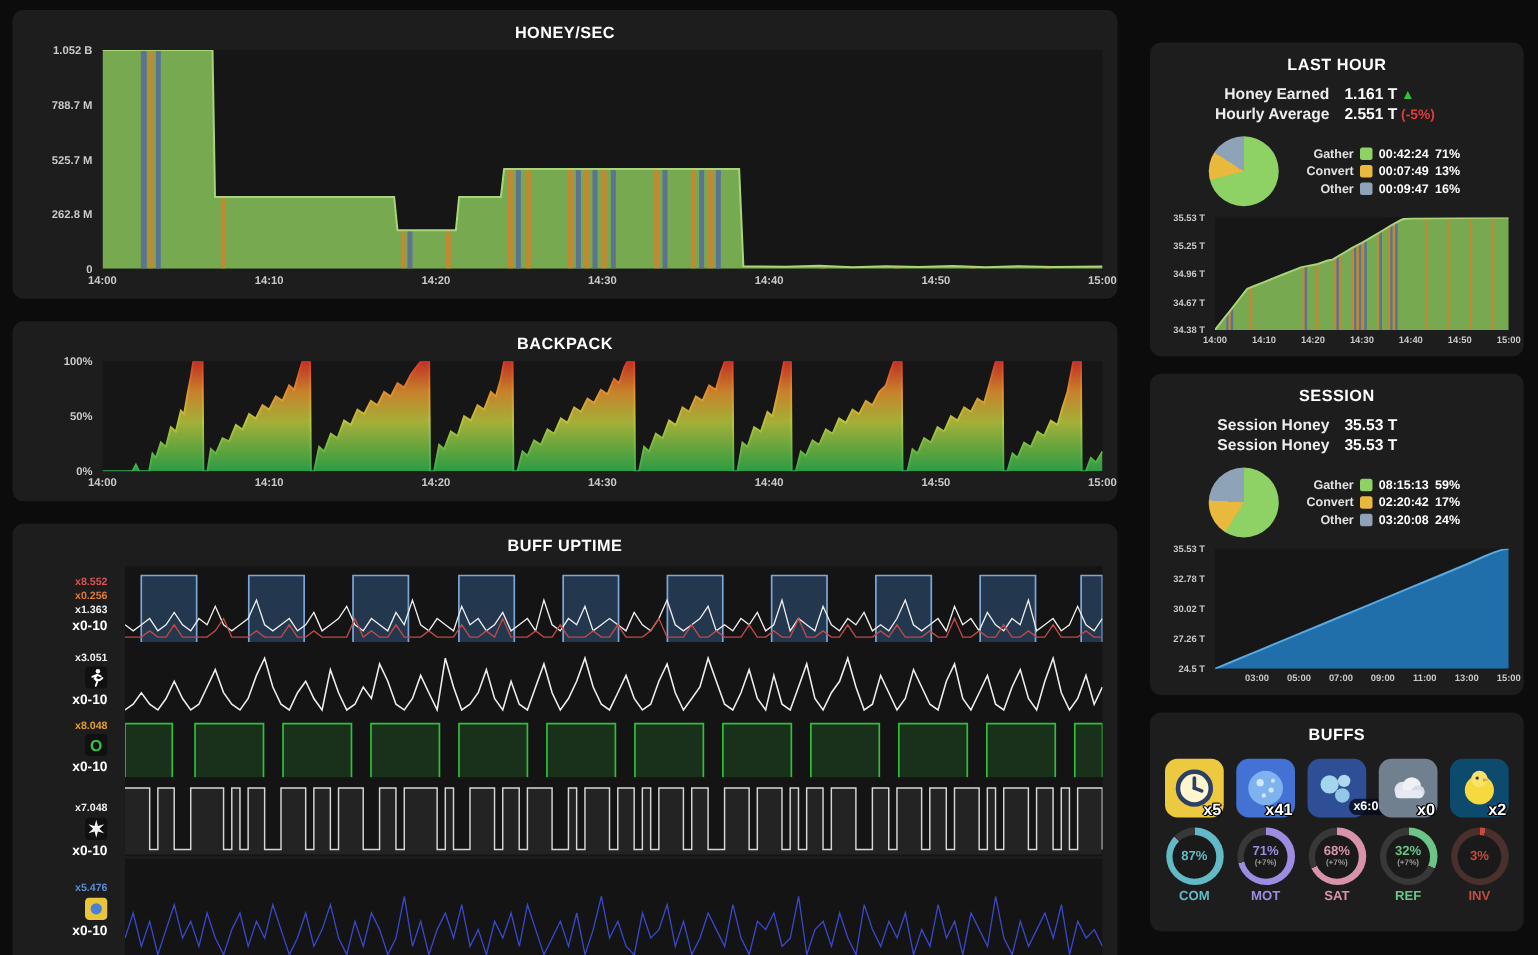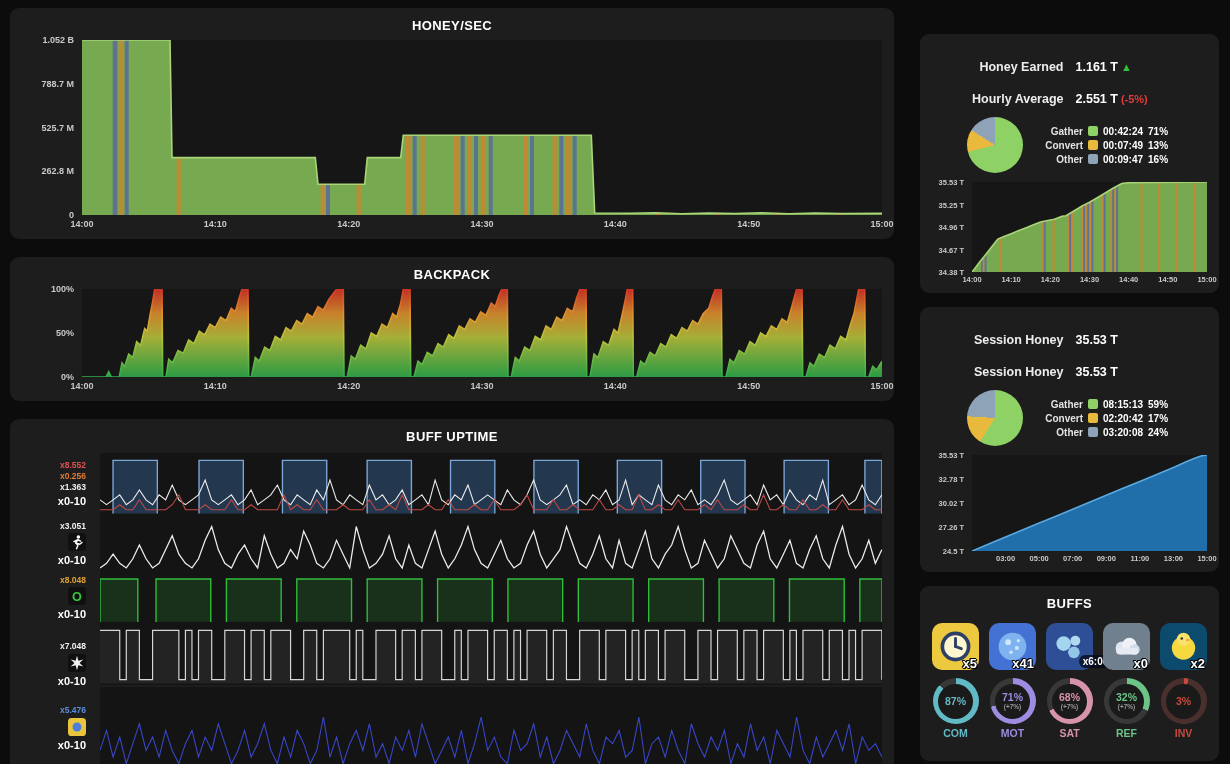--- a/index.html
+++ b/index.html
@@ -15,21 +15,21 @@
 .plot{position:relative;background:#161616;}
 .plot svg{display:block;width:100%;height:100%;}
 .yticks{position:relative;font-size:9px;color:#c9c9c9;}
 .yticks span{position:absolute;right:8px;transform:translateY(-50%);white-space:nowrap;}
 .xticks{position:relative;height:16px;font-size:9px;color:#c9c9c9;}
 .xticks span{position:absolute;top:4px;transform:translateX(-50%);white-space:nowrap;}
 .mini .yticks{font-size:7.5px;}
 .mini .xticks{font-size:7.5px;height:13px;}
 .mini .xticks span{top:3px;}
 .stats{display:flex;flex-direction:column;gap:2px;padding:2px 0 4px;}
-.stat-row{display:grid;grid-template-columns:1fr 1fr;gap:12px;font-size:12.5px;margin-top:16px;}
+.stat-row{display:grid;grid-template-columns:1fr 1fr;gap:12px;font-size:12.5px;}
 .stat-label{text-align:right;color:#ededed;}
 .stat-value{color:#fff;}
 .delta{font-size:11px;margin-left:3px;}
 .pie-block{display:flex;align-items:center;justify-content:center;gap:16px;padding:7px 0 9px;}
 .pie{width:56px;height:56px;border-radius:50%;}
 .legend{display:flex;flex-direction:column;gap:3px;}
 .lrow{display:flex;align-items:center;gap:5px;font-size:10px;color:#fff;}
 .lname{width:44px;text-align:right;color:#e2e2e2;}
 .sw{width:10px;height:10px;border-radius:2px;display:inline-block;}
 .lpct{min-width:24px;}
@@ -281,20 +281,21 @@
               </svg></div>
           </div>
         </div>
     </section>
 
   </div>
 
   <div class="col-right">
 
     <section class="panel">
+      <h2 class="panel-title">LAST HOUR</h2>
       <div class="stats">
           <div class="stat-row">
             <span class="stat-label">Honey Earned</span>
             <span class="stat-value">1.161 T<span class="delta" style="color:#35c03a">▲</span></span>
           </div>
           <div class="stat-row">
             <span class="stat-label">Hourly Average</span>
             <span class="stat-value">2.551 T<span class="delta" style="color:#e23b3b">(-5%)</span></span>
           </div>
         </div>
@@ -375,20 +376,21 @@
             <span style="left: 33.3333%;">14:20</span>
             <span style="left: 50%;">14:30</span>
             <span style="left: 66.6667%;">14:40</span>
             <span style="left: 83.3333%;">14:50</span>
             <span style="left: 100%;">15:00</span>
           </div>
       </div>
     </section>
 
     <section class="panel">
+      <h2 class="panel-title">SESSION</h2>
       <div class="stats">
           <div class="stat-row">
             <span class="stat-label">Session Honey</span>
             <span class="stat-value">35.53 T</span>
           </div>
           <div class="stat-row">
             <span class="stat-label">Session Honey</span>
             <span class="stat-value">35.53 T</span>
           </div>
         </div>

